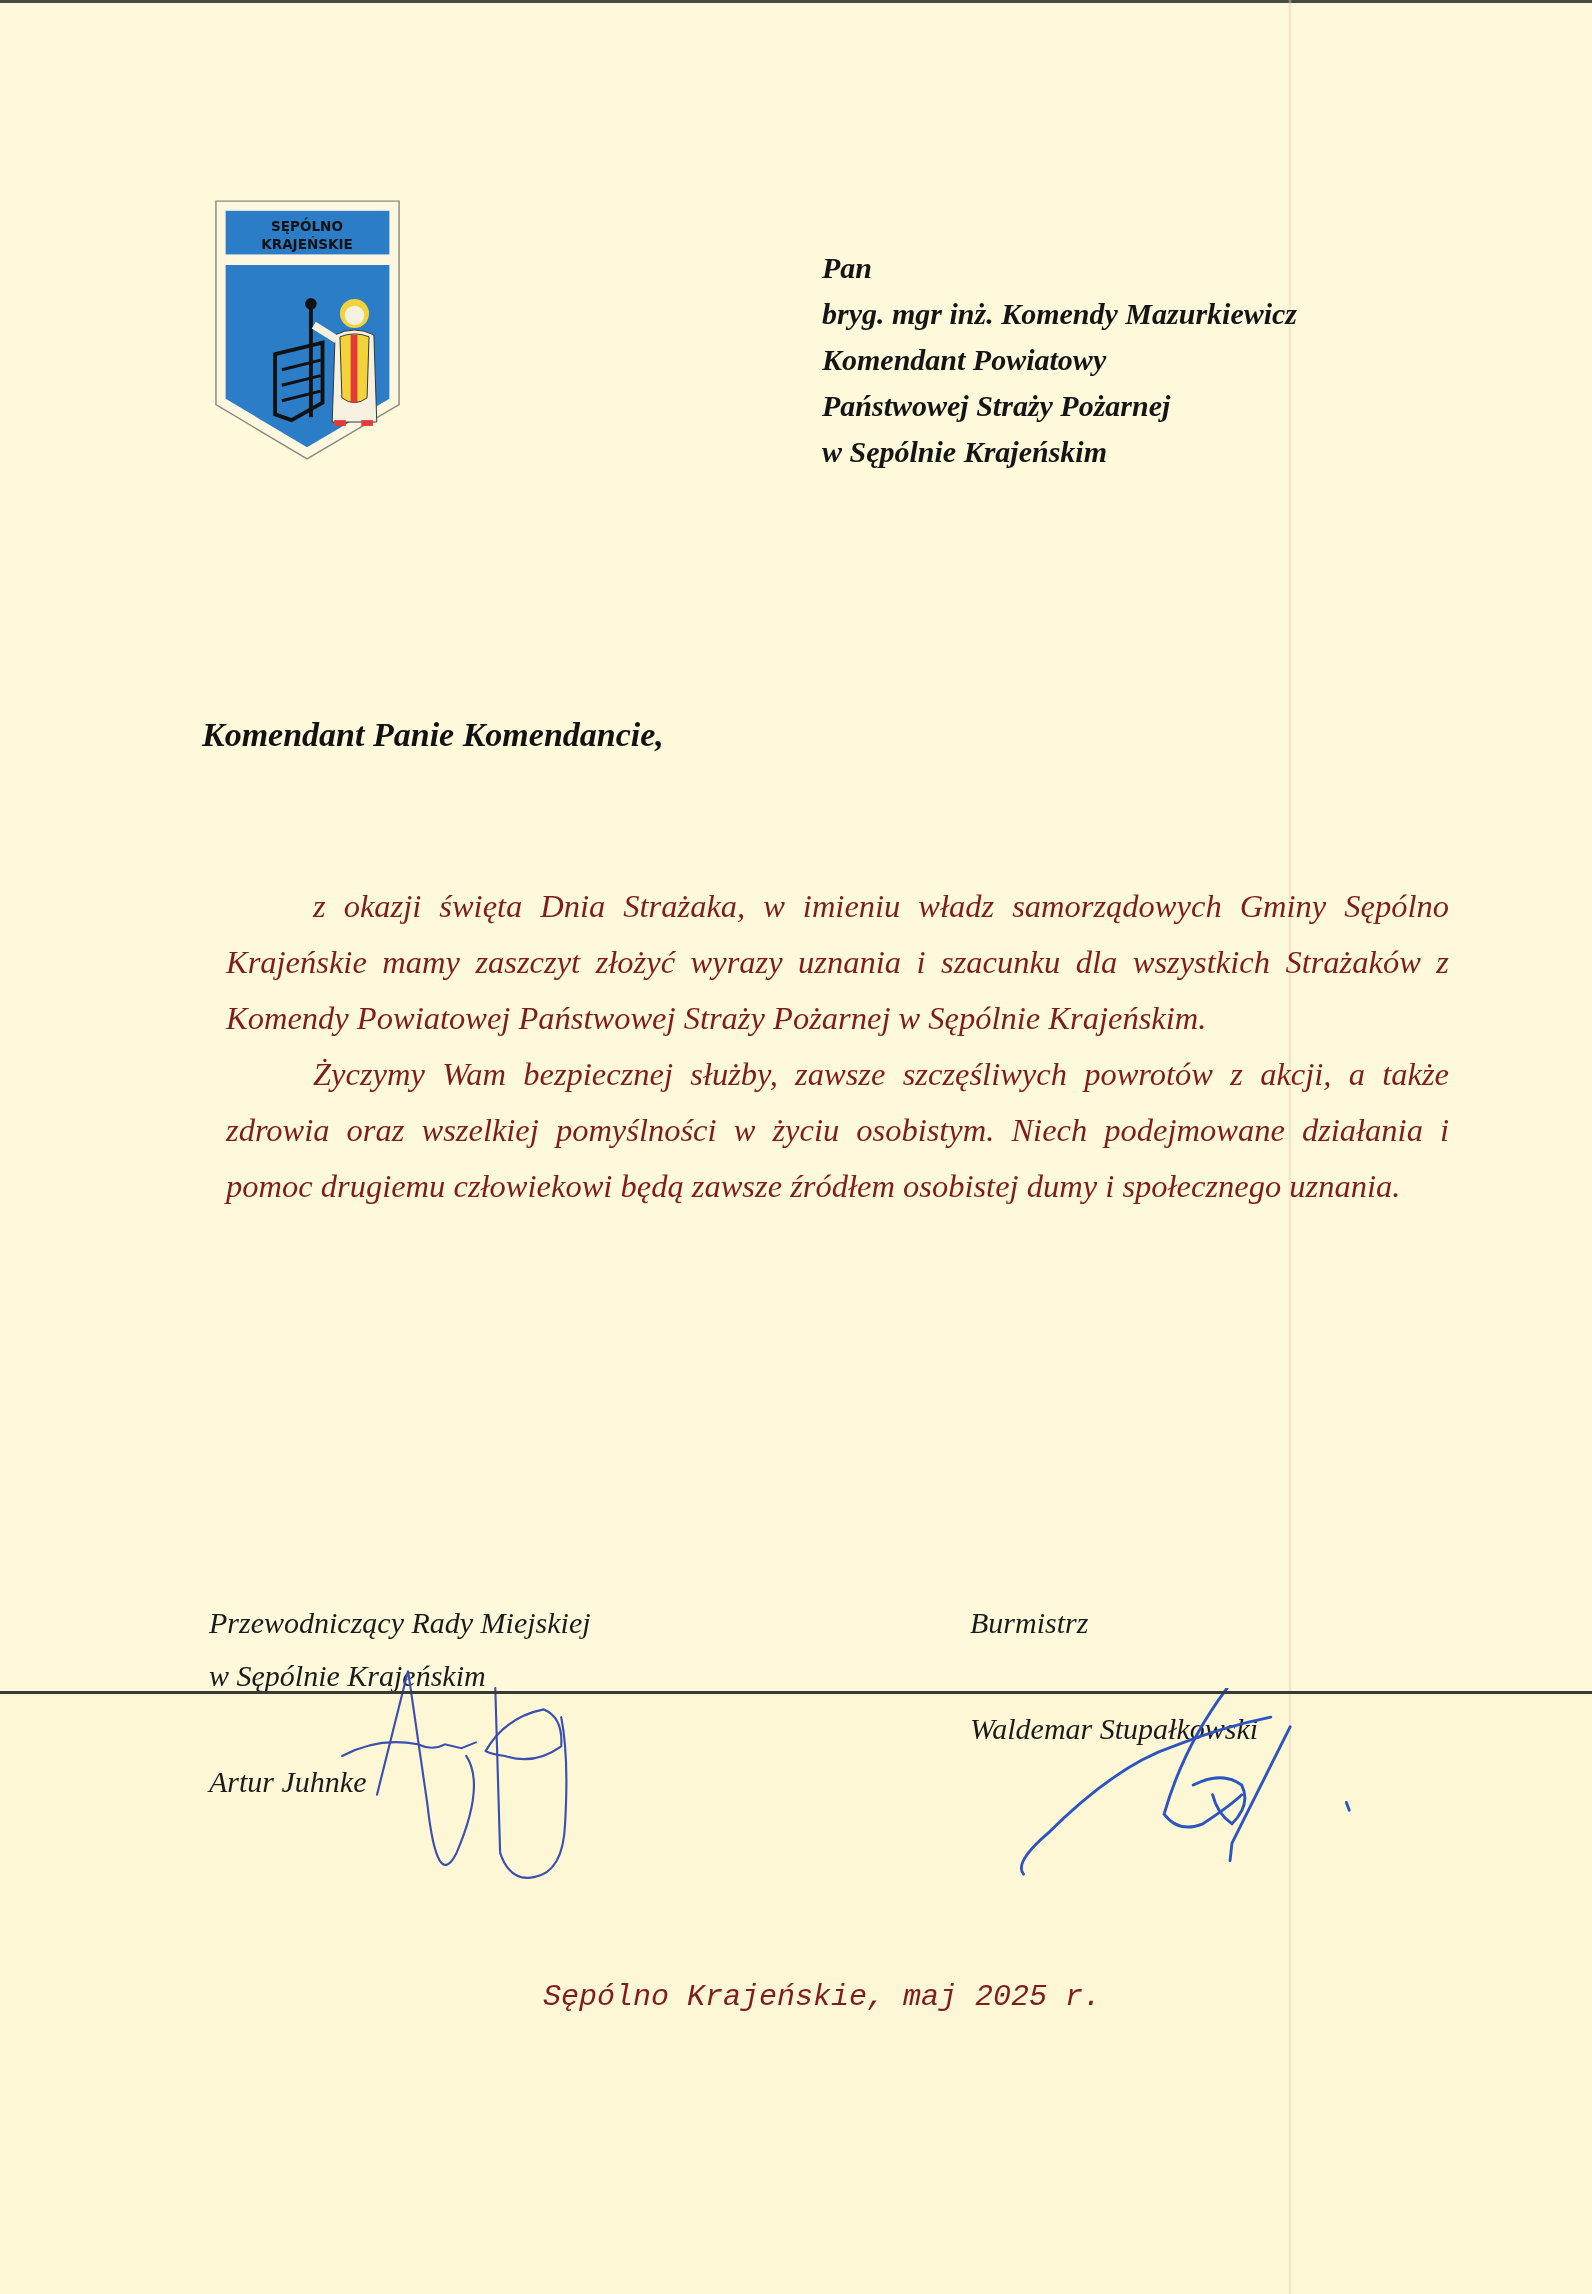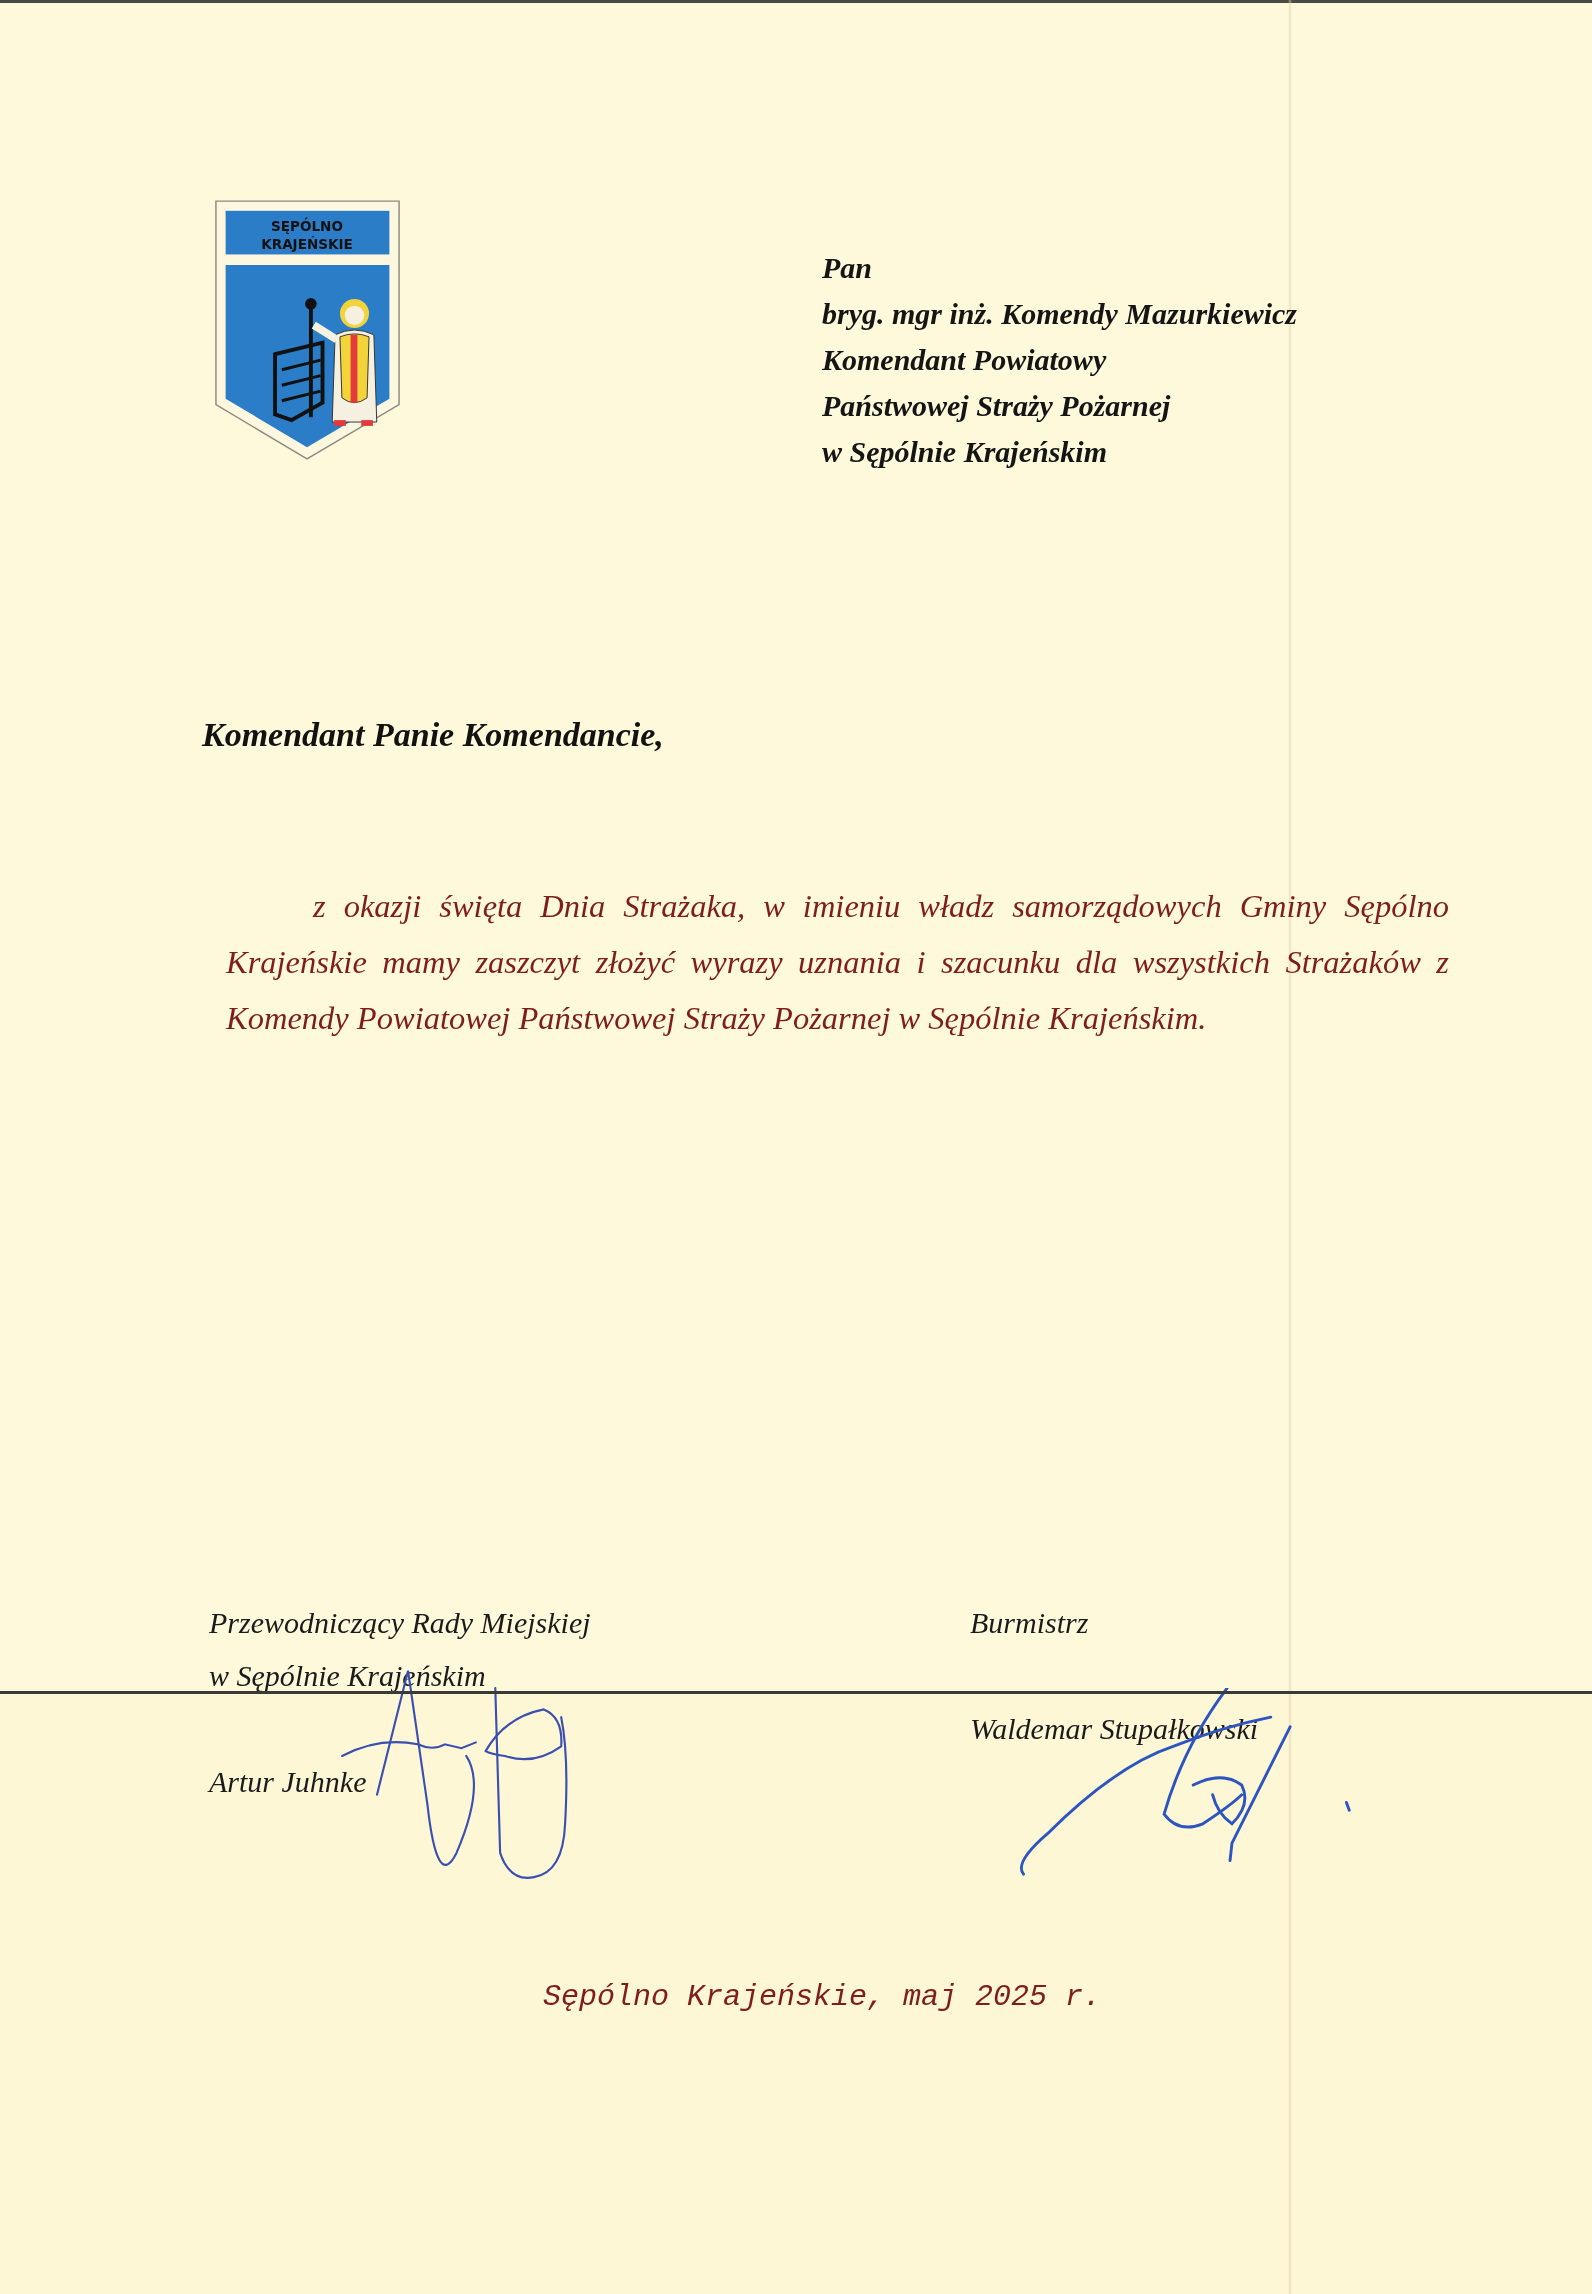--- a/index.html
+++ b/index.html
@@ -95,20 +95,21 @@
     <div>bryg. mgr inż. Komendy Mazurkiewicz</div>
     <div>Komendant Powiatowy</div>
     <div>Państwowej Straży Pożarnej</div>
     <div>w Sępólnie Krajeńskim</div>
   </div>
 
   <div class="salutation">Komendant Panie Komendancie,</div>
 
   <div class="body-text">
     <p>z okazji święta Dnia Strażaka, w imieniu władz samorządowych Gminy Sępólno Krajeńskie mamy zaszczyt złożyć wyrazy uznania i szacunku dla wszystkich Strażaków z Komendy Powiatowej Państwowej Straży Pożarnej w Sępólnie Krajeńskim.</p>
+    <p>Życzymy Wam bezpiecznej służby, zawsze szczęśliwych powrotów z akcji, a także zdrowia oraz wszelkiej pomyślności w życiu osobistym. Niech podejmowane działania i pomoc drugiemu człowiekowi będą zawsze źródłem osobistej dumy i społecznego uznania.</p>
   </div>
 
   <div class="sig-block sig-left">
     <div>Przewodniczący Rady Miejskiej</div>
     <div>w Sępólnie Krajeńskim</div>
     <div class="sig-name">Artur Juhnke</div>
   </div>
   <svg class="signature-svg" style="left:340px; top:1659px; width:233px; height:223px;" viewBox="0 0 240 230">
     <g fill="none" stroke="#3a4fb0" stroke-width="2.2" stroke-linecap="round">
       <path d="M38 140 L70 12 L90 150 Q100 240 120 200 Q150 130 130 100"></path>

